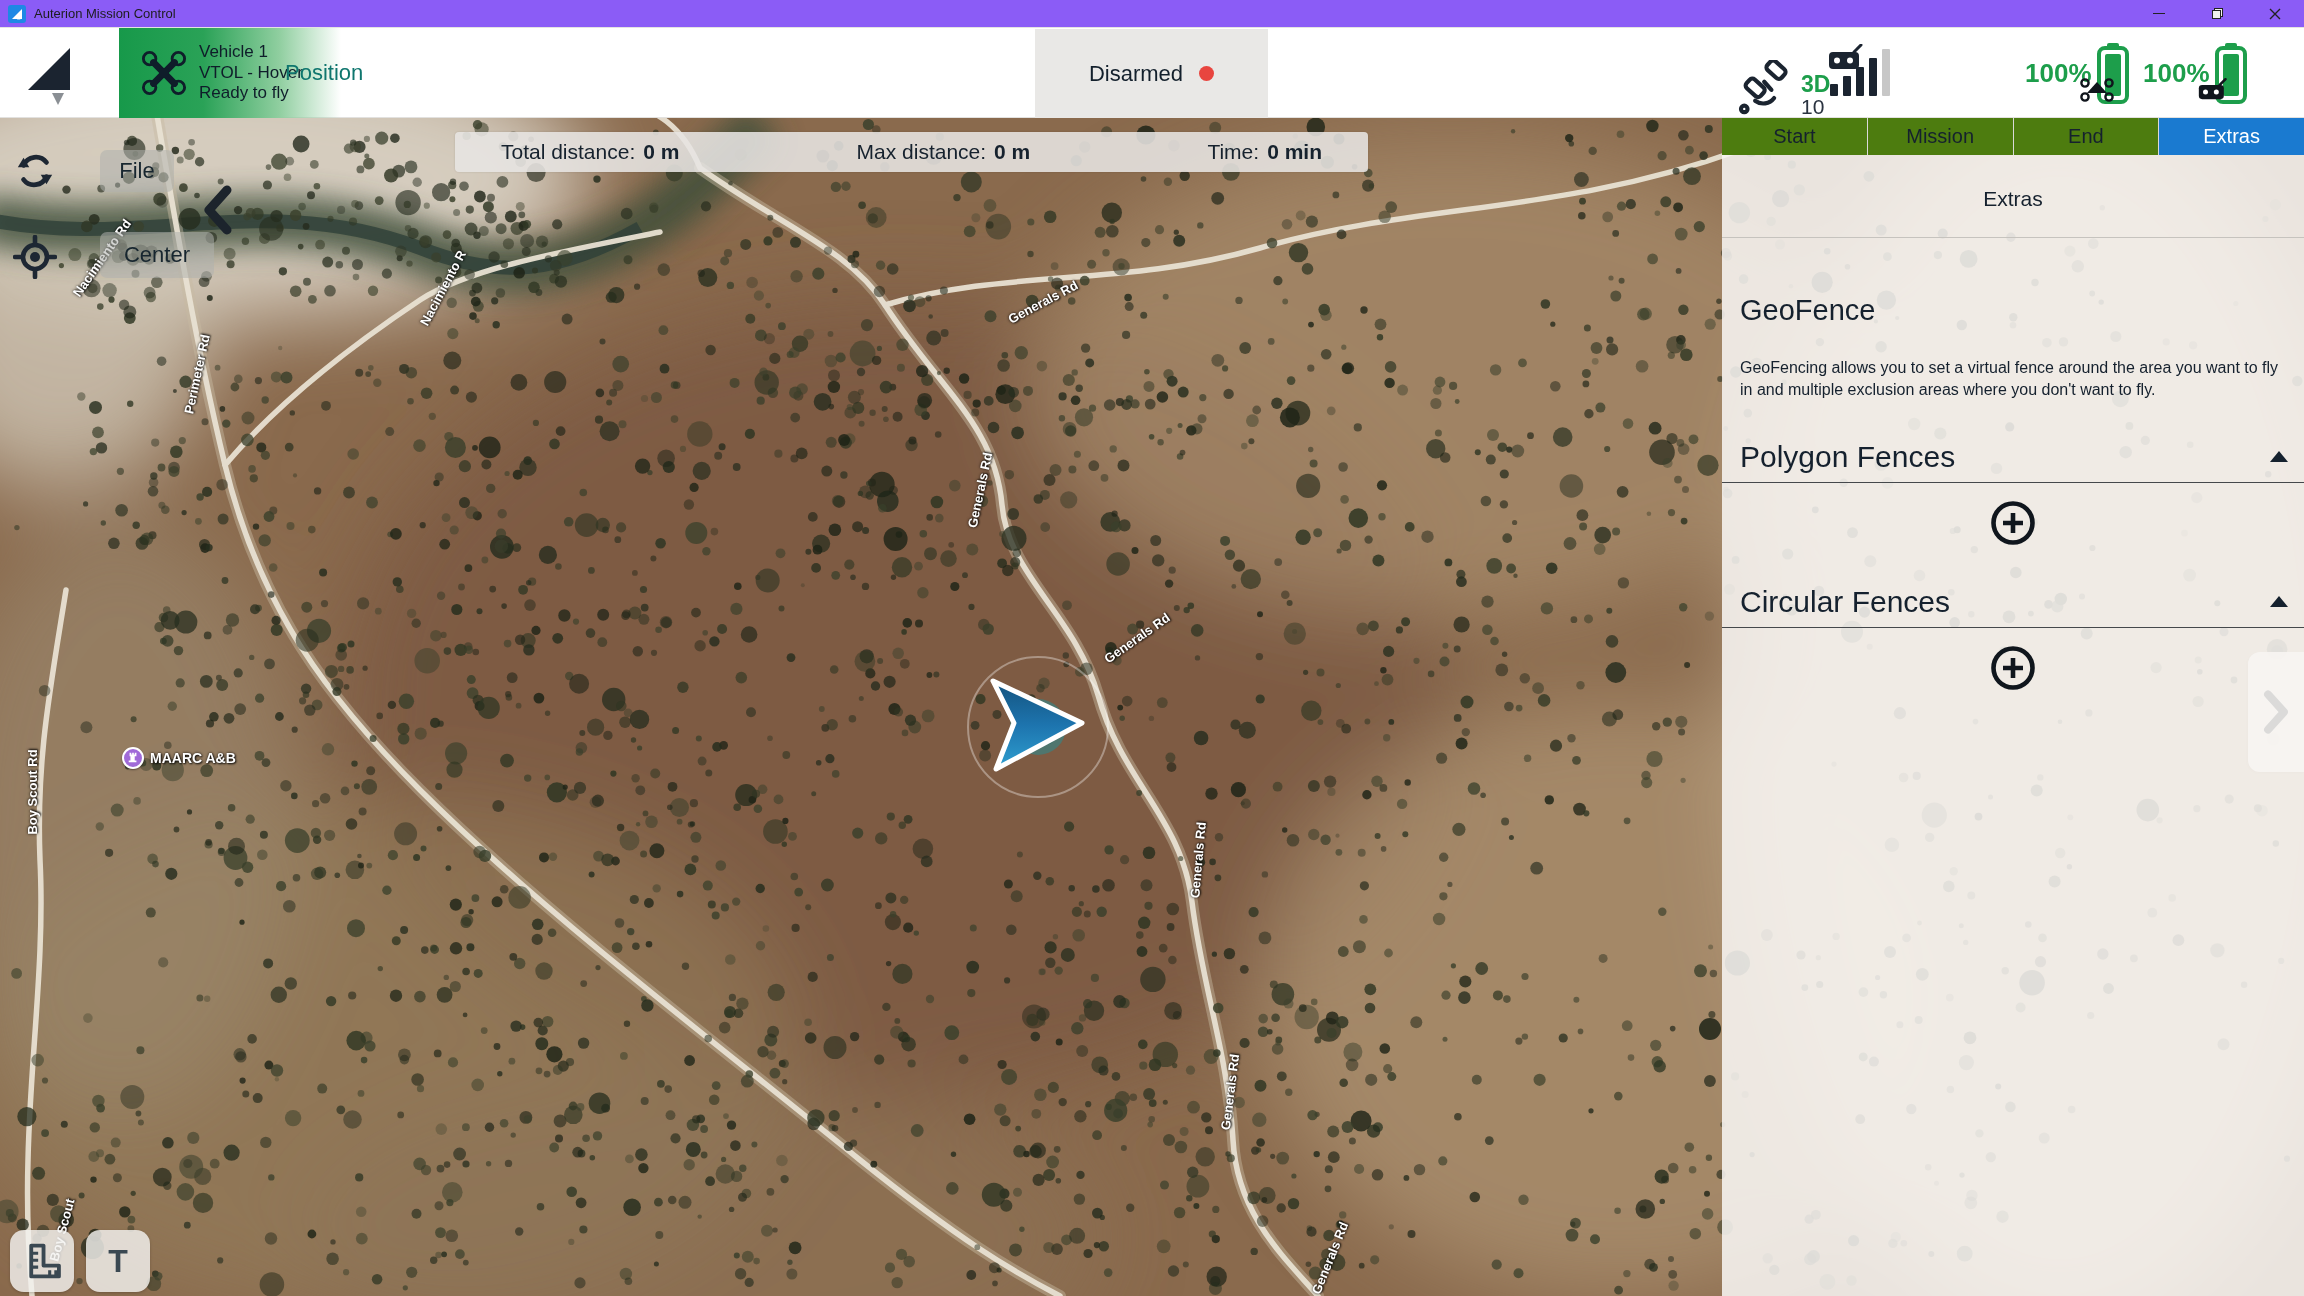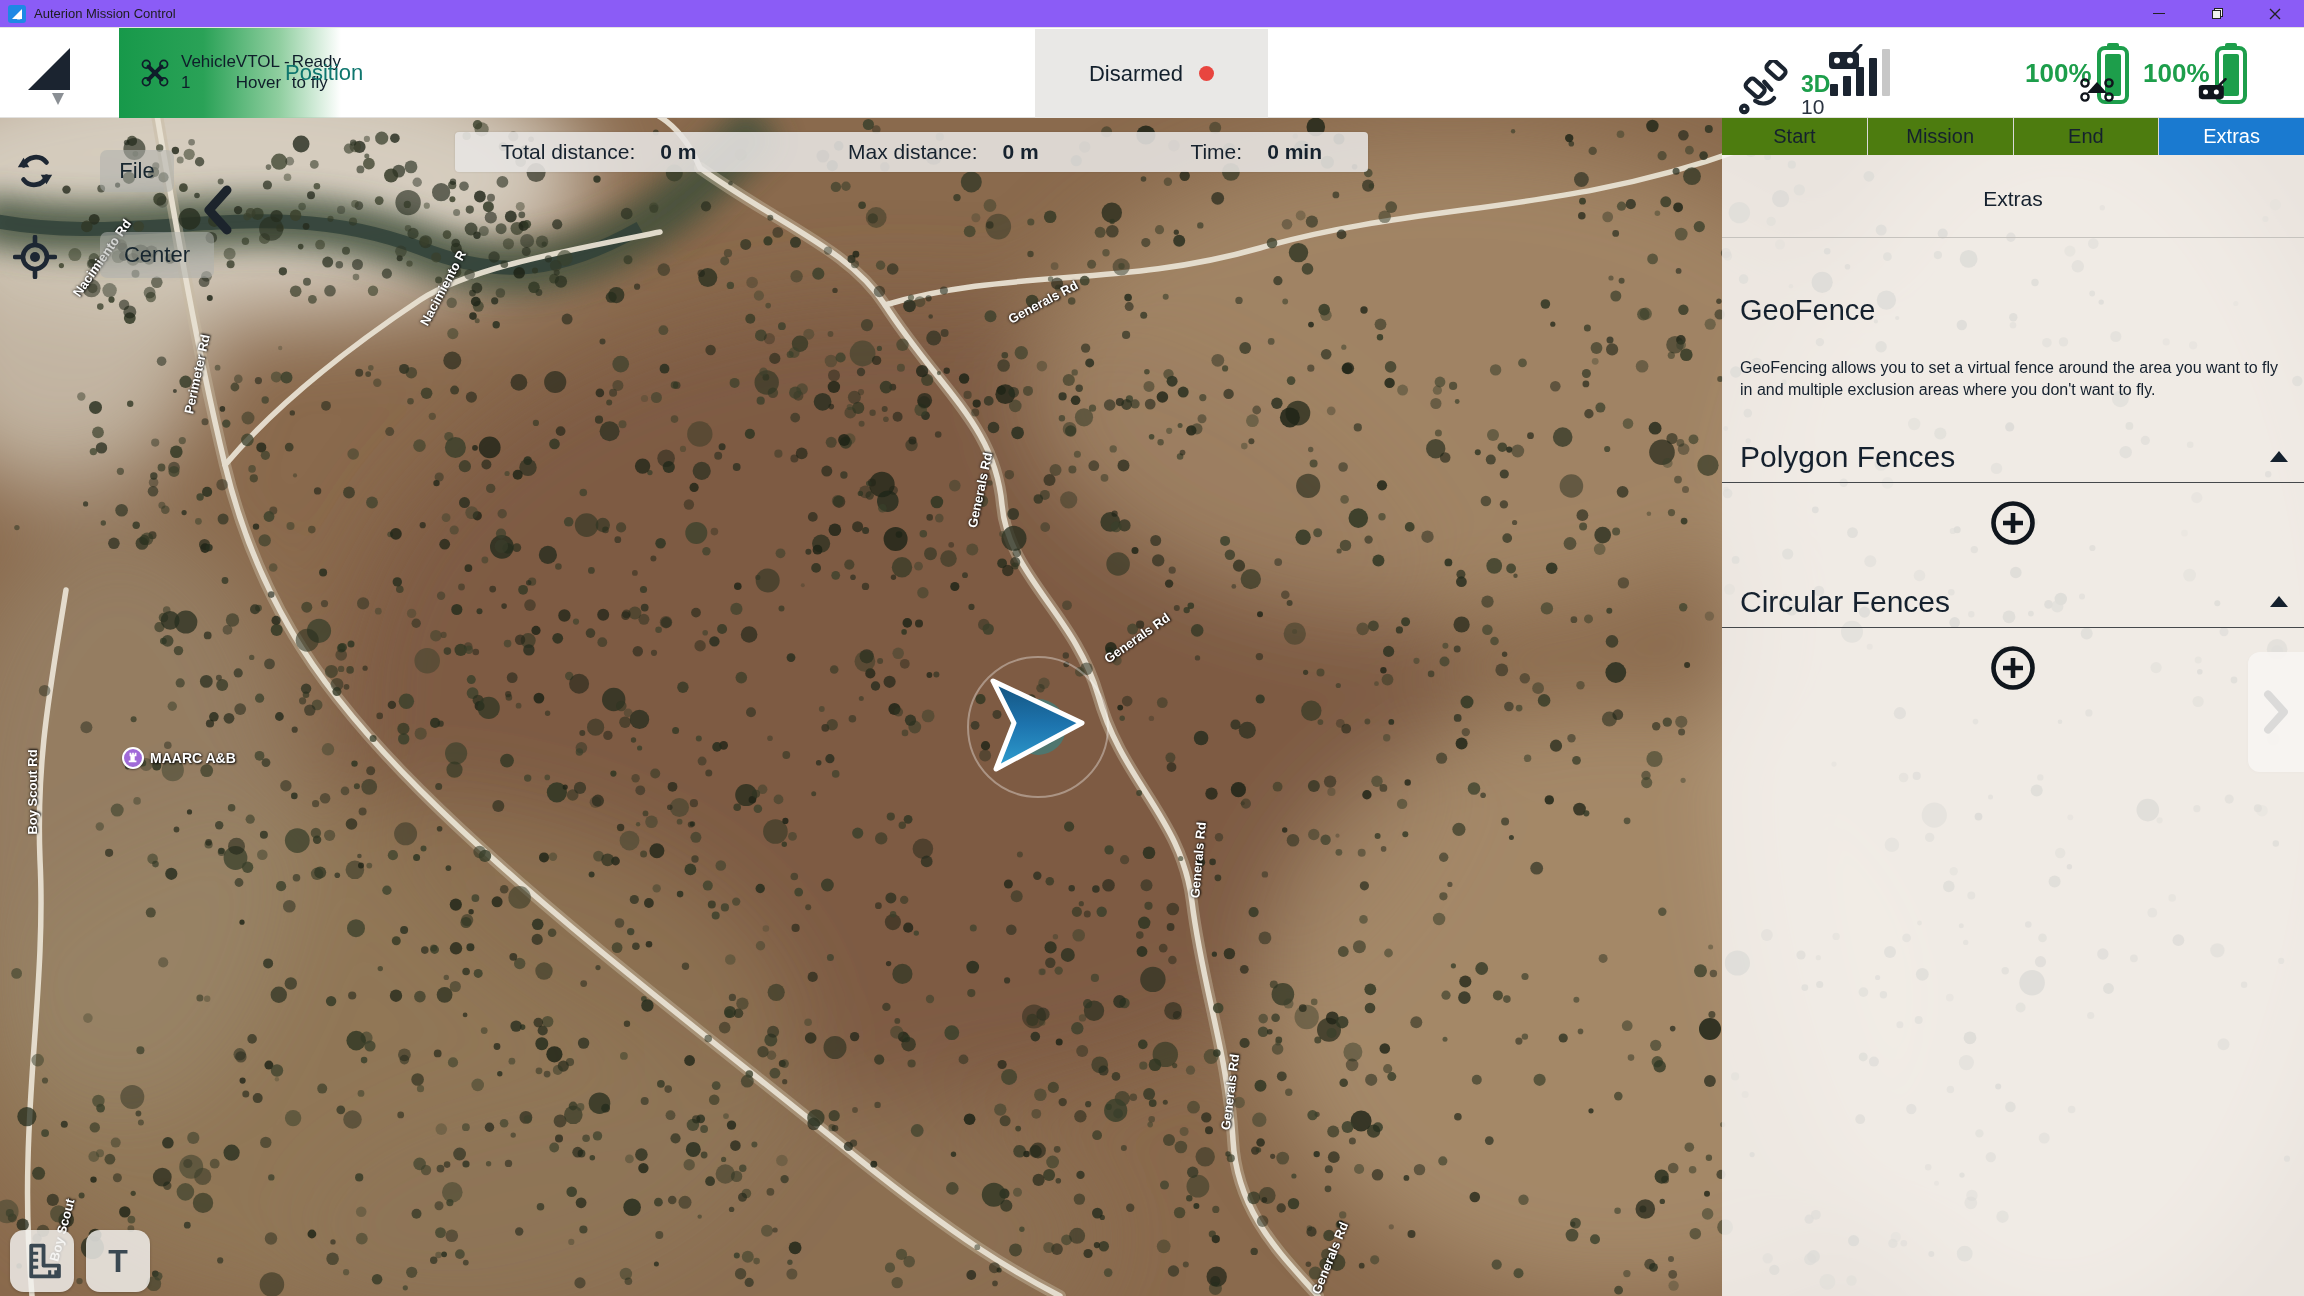--- a/index.html
+++ b/index.html
@@ -22,21 +22,21 @@
   .glyph-restore .b2{left:0;bottom:0;}
 
   
   .toolbar{position:absolute;top:28px;left:0;right:0;height:90px;background:#ffffff;
            border-bottom:1px solid #e2e1df;}
   .brand{position:absolute;left:24px;top:12px;}
   .vehicle-chip{position:absolute;left:119px;top:0;width:222px;height:90px;
       background:linear-gradient(90deg,#17994a 0%,#2aa257 38%,#8fce9f 72%,rgba(255,255,255,0) 100%);
       display:flex;align-items:center;padding-left:22px;cursor:pointer;}
   .vehicle-chip svg{margin-right:12px;}
-  .vehicle-lines{display:flex;flex-direction:row;line-height:1.22;font-size:17px;color:#0f1d2a;}
+  .vehicle-lines{display:flex;flex-direction:column;line-height:1.22;font-size:17px;color:#0f1d2a;}
   .mode-label{position:absolute;left:285px;top:0;height:90px;display:flex;align-items:center;
       font-size:22px;color:#0f766e;}
   .arm-chip{position:absolute;left:1035px;top:1px;width:233px;height:89px;background:#e9e8e6;
       display:flex;align-items:center;justify-content:center;gap:16px;cursor:pointer;}
   .arm-text{font-size:22px;color:#13202c;}
   .arm-dot{width:15px;height:15px;border-radius:50%;background:#e8453f;}
 
   .status-cluster{position:absolute;right:0;top:0;height:90px;left:1725px;}
   .st-item{position:absolute;top:0;height:90px;display:flex;align-items:center;}
   .gps-group{left:12px;align-items:flex-end;}
@@ -66,21 +66,21 @@
       text-shadow:0 0 3px rgba(0,0,0,.9),1px 1px 2px rgba(0,0,0,.8);}
   .poi{position:absolute;left:122px;top:629px;display:flex;align-items:center;gap:6px;}
   .poi-pin{width:22px;height:22px;border-radius:50%;background:#a06ad8;border:2px solid #ffffff;
       display:flex;align-items:center;justify-content:center;box-shadow:0 1px 2px rgba(0,0,0,.4);}
   .poi-label{font-size:14px;font-weight:bold;color:#fff;
       text-shadow:0 0 3px rgba(0,0,0,.9),1px 1px 2px rgba(0,0,0,.8);}
 
   .stats-bar{position:absolute;left:455px;top:14px;width:913px;height:40px;border-radius:4px;
       background:rgba(231,229,226,0.88);display:flex;align-items:center;justify-content:space-between;
       padding:0 46px;box-shadow:0 0 2px rgba(0,0,0,.15);}
-  .stat{display:flex;align-items:baseline;gap:25px;font-size:21px;color:#16222e;}
+  .stat{display:flex;align-items:baseline;gap:8px;font-size:21px;color:#16222e;}
   .stat b{font-size:21px;}
 
   .map-chip{position:absolute;background:rgba(175,177,173,0.55);border-radius:7px;
       display:flex;align-items:center;justify-content:center;font-size:22px;color:#17262f;cursor:pointer;}
   .chip-file{left:100px;top:32px;width:74px;height:42px;}
   .chip-center{left:100px;top:114px;width:114px;height:46px;}
   .icon-btn{position:absolute;display:flex;align-items:center;justify-content:center;cursor:pointer;}
   .btn-sync{left:12px;top:30px;width:46px;height:46px;}
   .btn-locate{left:12px;top:116px;width:46px;height:46px;}
   .handle-left{left:198px;top:64px;width:40px;height:56px;}

